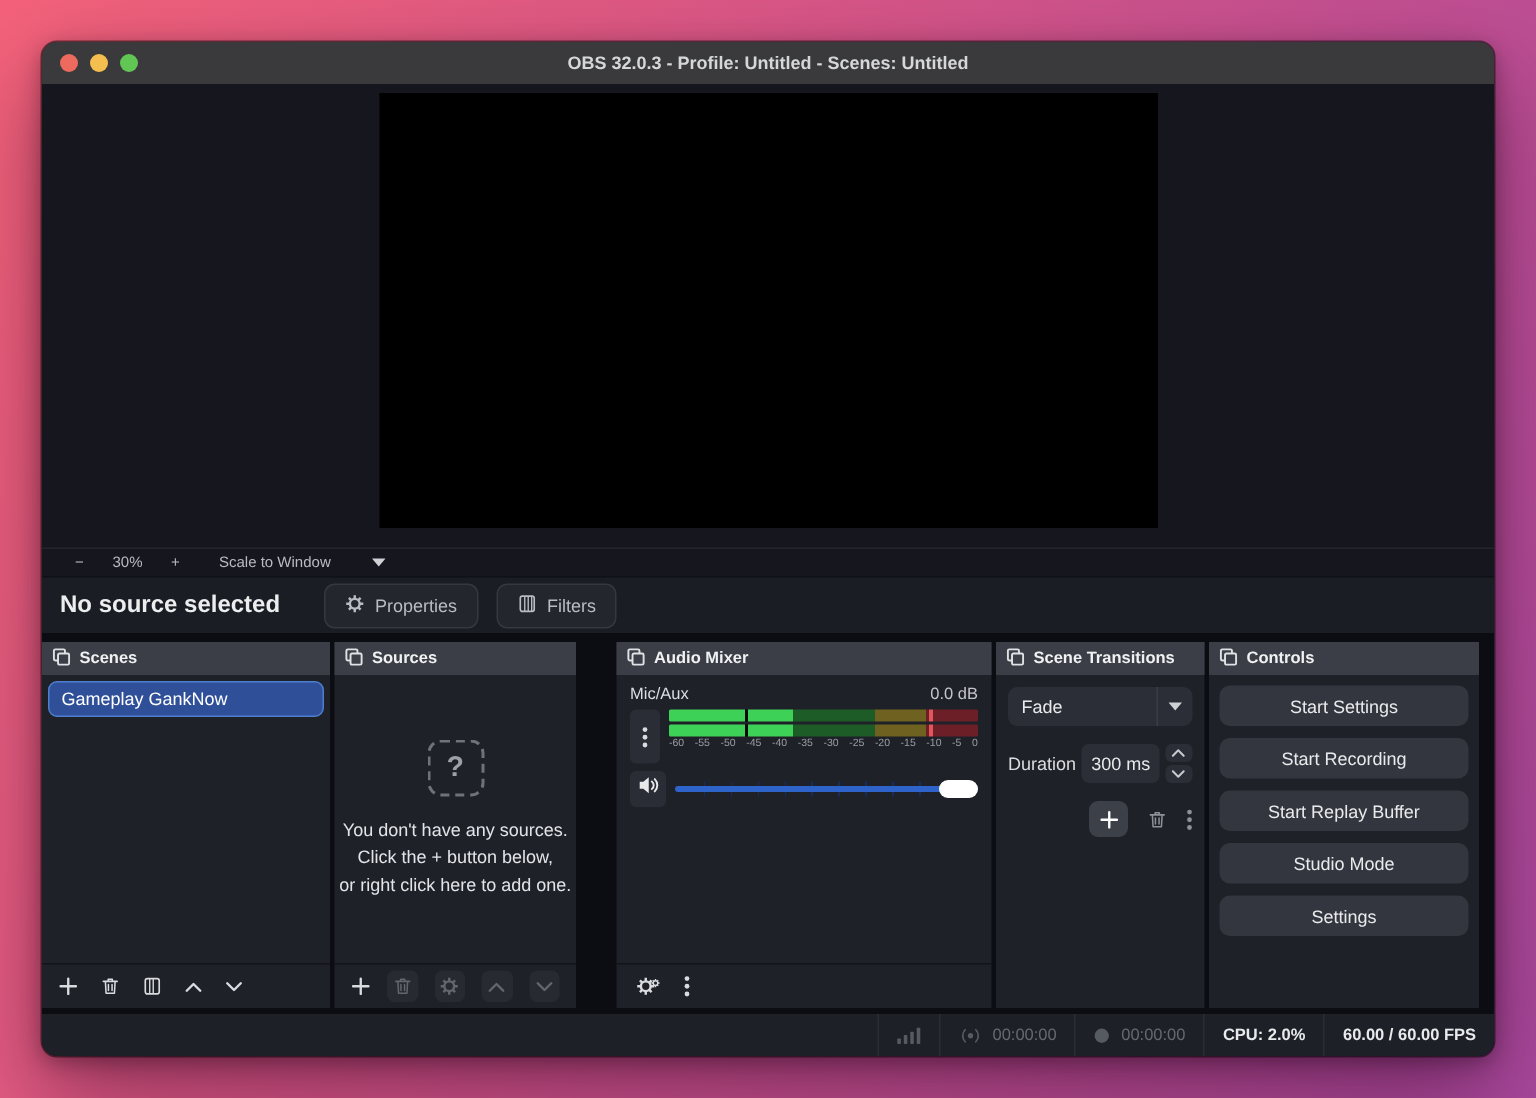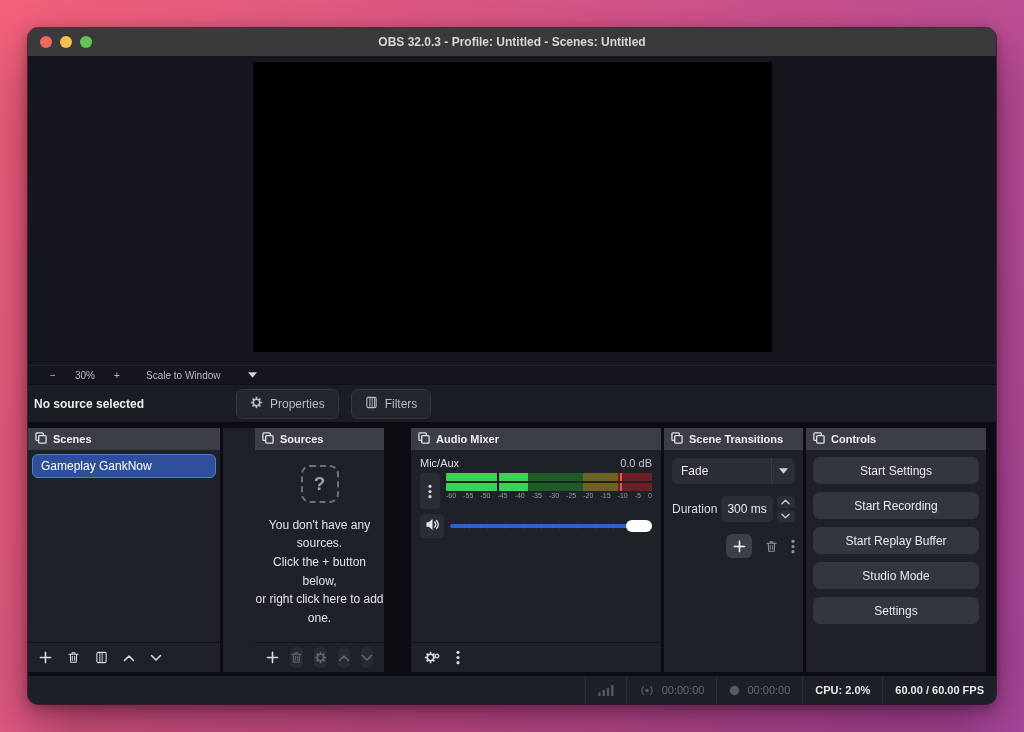--- a/index.html
+++ b/index.html
@@ -29,28 +29,28 @@
   
   .zoomrow{flex:none; height:19px; border-top:1px solid #23252d; display:flex; align-items:center;
     font-size:10px; color:#b9bbc0; padding-left:12px;}
   .zbtn{width:26px; text-align:center; cursor:default;}
   .zlevel{width:38px; text-align:center;}
   .zmode{margin-left:16px;}
   .zarrow{margin-left:28px; color:#cfd1d5; display:flex; align-items:center;}
   
   .srcrow{flex:none; height:38px; background:#1b1d24; border-top:1px solid #101116; position:relative;
     display:flex; align-items:center;}
-  .src-status{margin-left:6px; font-size:12px; font-weight:600; color:#eceded;}
-  .src-buttons{position:absolute; left:208px; top:0; bottom:0; display:flex; align-items:center; gap:12px;}
+  .src-status{margin-left:12px; font-size:16px; font-weight:600; color:#eceded;}
+  .src-buttons{position:absolute; left:188px; top:0; bottom:0; display:flex; align-items:center; gap:12px;}
   .chipbtn{height:30px; padding:0 13px; background:#24262d; border:1px solid #36383f; border-radius:7px;
     display:flex; align-items:center; gap:7px; font-size:12px; color:#babcc1;}
   
   .dockswrap{flex:none; background:#0c0d12; padding:6px 0 4px; display:flex; gap:3px;}
   .panel{background:#1f2129; display:flex; flex-direction:column; height:244px;}
-  .p-scenes{width:192px;} .p-sources{width:161px;padding-left:32px;} .p-mixer{width:250px;margin-left:24px;}
+  .p-scenes{width:192px;} .p-sources{width:161px;} .p-mixer{width:250px;margin-left:24px;}
   .p-trans{width:139px;} .p-controls{width:180px;}
   .phead{flex:none; height:22px; background:#3b3e46; display:flex; align-items:center; gap:6px;
     padding:0 7px; font-size:11px; font-weight:700; color:#f0f1f2;}
   .phead svg{color:#dfe1e4;}
   .pbody{flex:1; position:relative;}
   .pfoot{flex:none; height:30px; border-top:1px solid #13141a; display:flex; align-items:center;
     gap:15px; padding:0 11px; color:#d9dbdf;}
   .toolbtn{display:flex; align-items:center; justify-content:center;}
   .toolbtn.boxed{width:24px; height:21px; background:#282a31; border-radius:5px; color:#63666d;}
   

